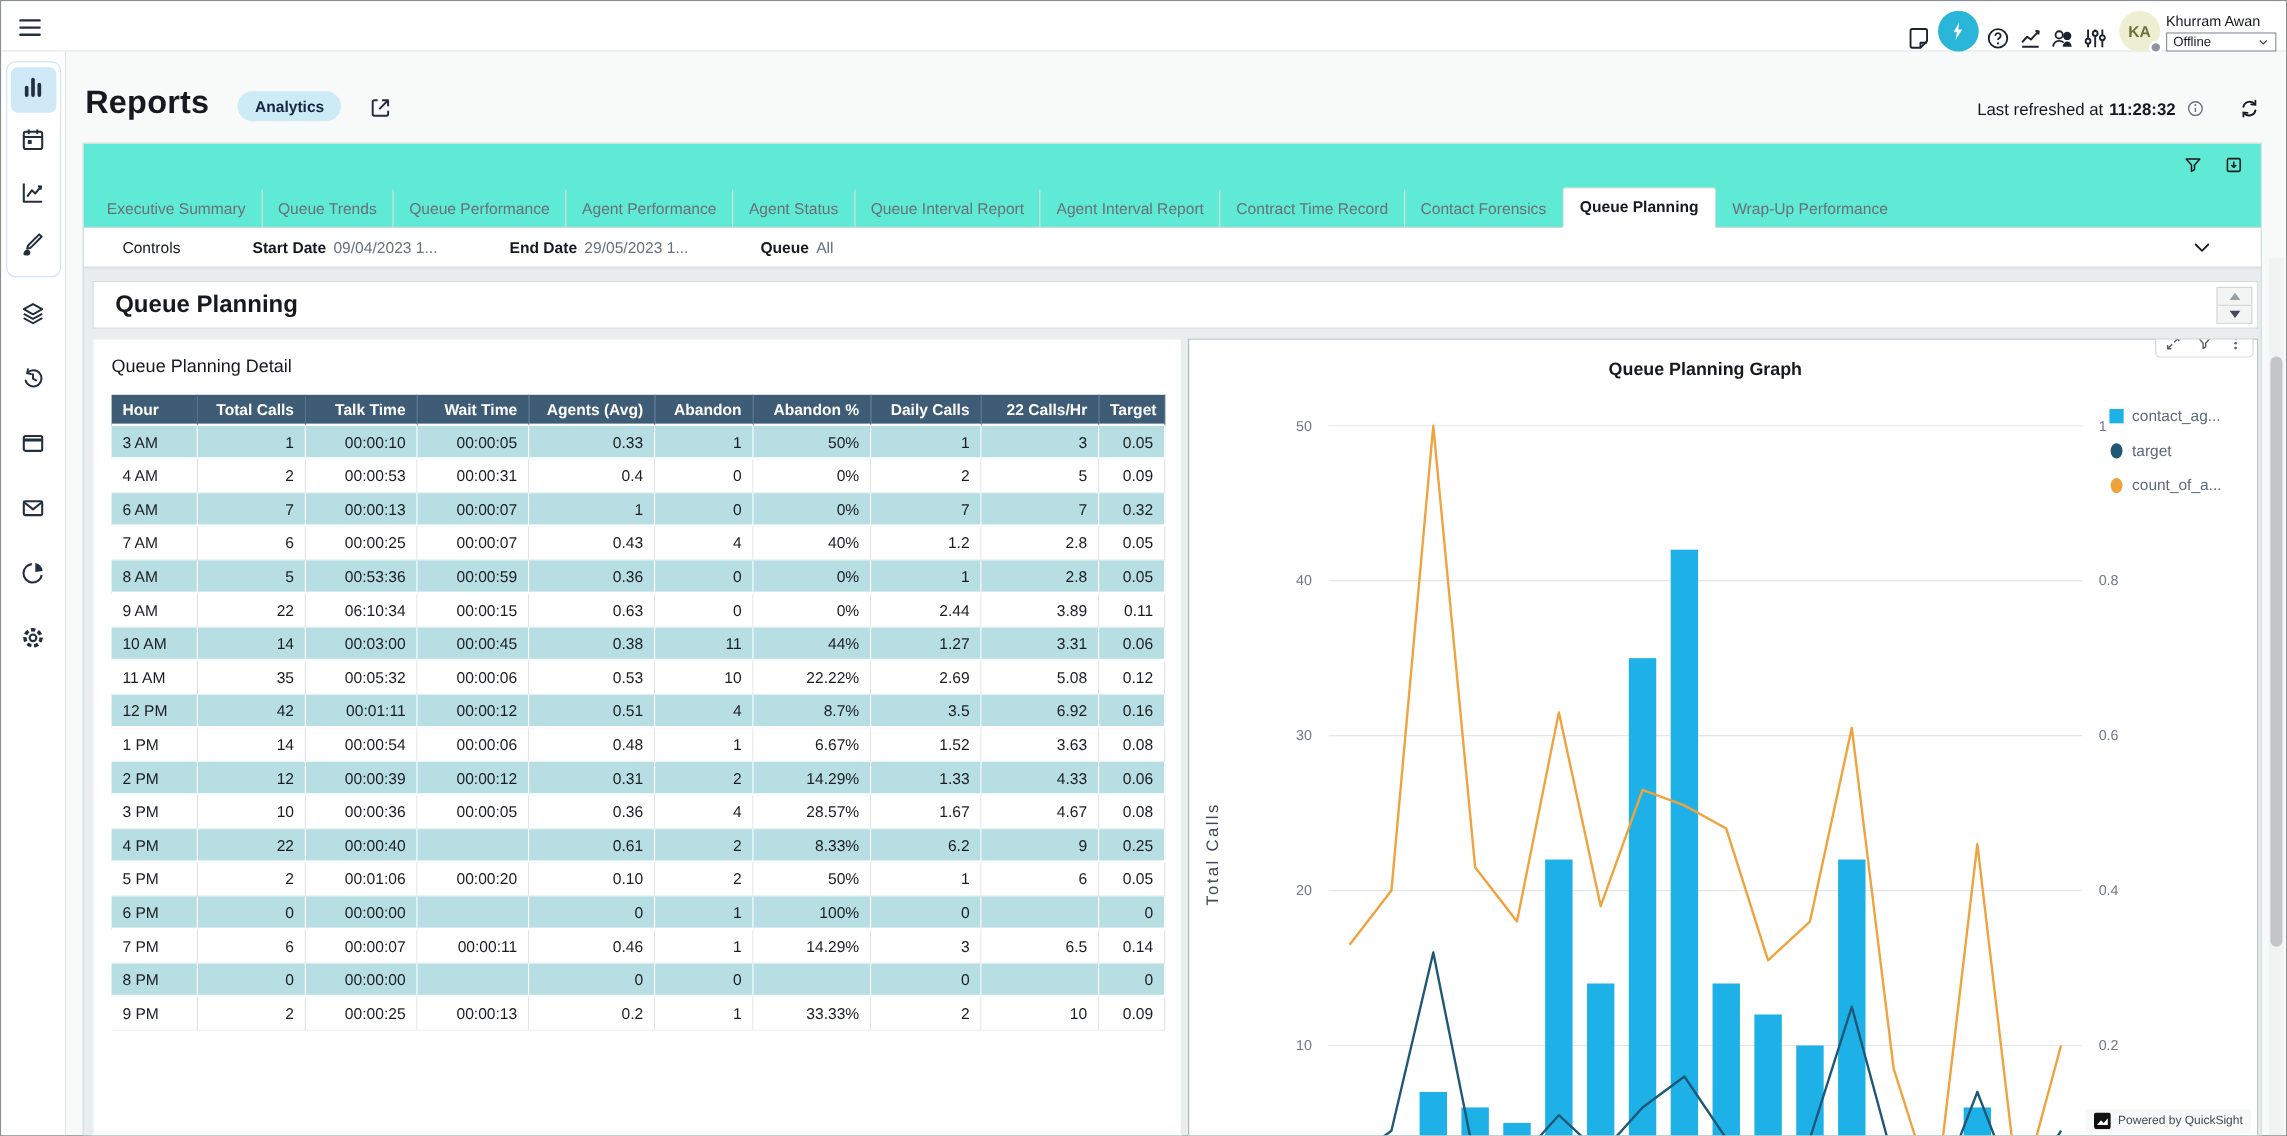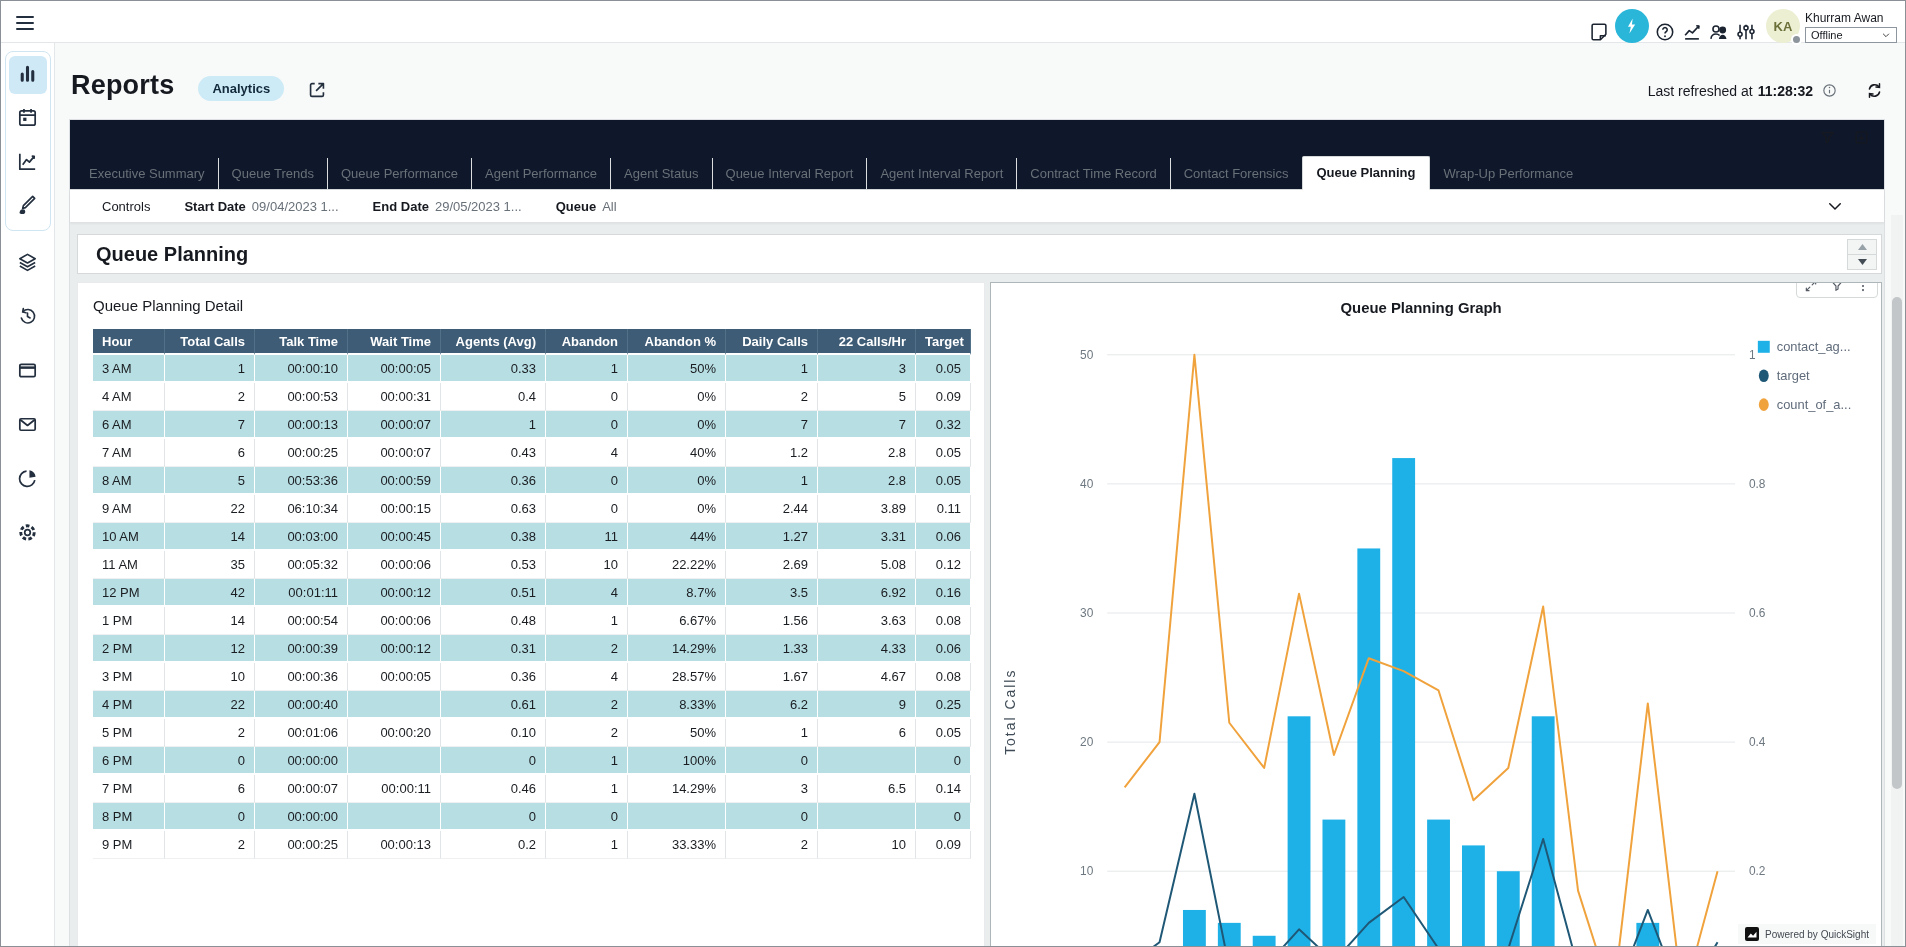--- a/index.html
+++ b/index.html
@@ -36,33 +36,33 @@
   .page-header{position:absolute;left:54px;top:42px;right:0;height:58px;display:flex;align-items:flex-end;padding:0 12px 0 16px}
   .page-title{font-size:27px;font-weight:bold;color:#16191f;letter-spacing:.2px}
   .badge{margin-left:24px;background:#cdeaf7;color:#12293b;font-size:13px;font-weight:bold;padding:5px 14px;border-radius:14px}
   .ext-link{margin-left:22px;width:22px;height:22px;color:#232f3e;cursor:pointer}
   .refresh-block{margin-left:auto;display:flex;align-items:center;font-size:14px;color:#16191f}
   .refresh-block b{margin-left:5px}
   .info-icon{width:17px;height:17px;margin-left:8px;color:#687078;cursor:pointer}
   .refresh-icon{width:21px;height:21px;margin-left:26px;margin-right:8px;color:#16191f;cursor:pointer}
 
   
-  .card{position:absolute;left:68px;top:118px;right:20px;bottom:-2px;background:#0f172a;border:1px solid #dde0e3;z-index:5}
+  .card{position:absolute;left:68px;top:118px;right:20px;bottom:-2px;background:#5eead4;border:1px solid #dde0e3;z-index:5}
   .card-tools{position:absolute;top:9px;right:14px;display:flex;gap:17px;z-index:6}
   .card-tools .tool{width:17px;height:17px;color:#16191f;cursor:pointer}
 
   .tabs{display:flex;align-items:flex-end;padding:36px 6px 0 6px;border-bottom:1px solid #d5d9d9;font-size:13px}
   .tab{padding:8px 13px;color:#687078;cursor:pointer;white-space:nowrap;border-left:1px solid #dadedf}
   .tab:first-child{border-left:none}
   .tab.active{background:#fff;border:1px solid #d5d9d9;border-bottom:1px solid #fff;margin-bottom:-1px;border-radius:2px 2px 0 0;font-weight:bold;color:#16191f;padding:8px 14px 9px}
   .tab.active + .tab{border-left:none}
 
   .controls-row{position:relative;height:32px;display:flex;align-items:center;background:#fff;font-size:13px;padding-left:32px;box-shadow:0 2px 2px rgba(0,0,0,.05);z-index:4}
   .controls-label{color:#16191f}
-  .ctl-group{margin-left:34px;display:flex;align-items:flex-start}
+  .ctl-group{margin-left:60px;display:flex;align-items:flex-start}
   .ctl-label{font-weight:bold;color:#16191f;margin-right:6px}
   .ctl-value{color:#687078}
   .controls-chevron{position:absolute;right:40px;top:7px;width:18px;height:18px;color:#16191f;cursor:pointer}
 
   .dash{position:absolute;left:0;right:0;top:97px;bottom:0;background:#eaedee;padding:17px 2px 0 7px}
   .sheet-bar{position:relative;height:40px;background:#fff;border:1px solid #d5d9d9;display:flex;align-items:center;padding-left:18px;margin-bottom:8px}
   .sheet-title{font-size:20px;font-weight:bold;color:#16191f}
   .stepper{position:absolute;right:4px;top:4px;width:30px;height:31px;background:#f3f4f4;border:1px solid #d5d9d9;display:flex;flex-direction:column}
   .stepper .step{flex:1;display:flex;align-items:center;justify-content:center;cursor:pointer}
   .stepper .step + .step{border-top:1px solid #d5d9d9}
@@ -471,21 +471,21 @@
                   <td>0.16</td>
                 </tr>
                 <tr>
                   <td>1 PM</td>
                   <td>14</td>
                   <td>00:00:54</td>
                   <td>00:00:06</td>
                   <td>0.48</td>
                   <td>1</td>
                   <td>6.67%</td>
-                  <td>1.56</td>
+                  <td>1.52</td>
                   <td>3.63</td>
                   <td>0.08</td>
                 </tr>
                 <tr class="alt">
                   <td>2 PM</td>
                   <td>12</td>
                   <td>00:00:39</td>
                   <td>00:00:12</td>
                   <td>0.31</td>
                   <td>2</td>

